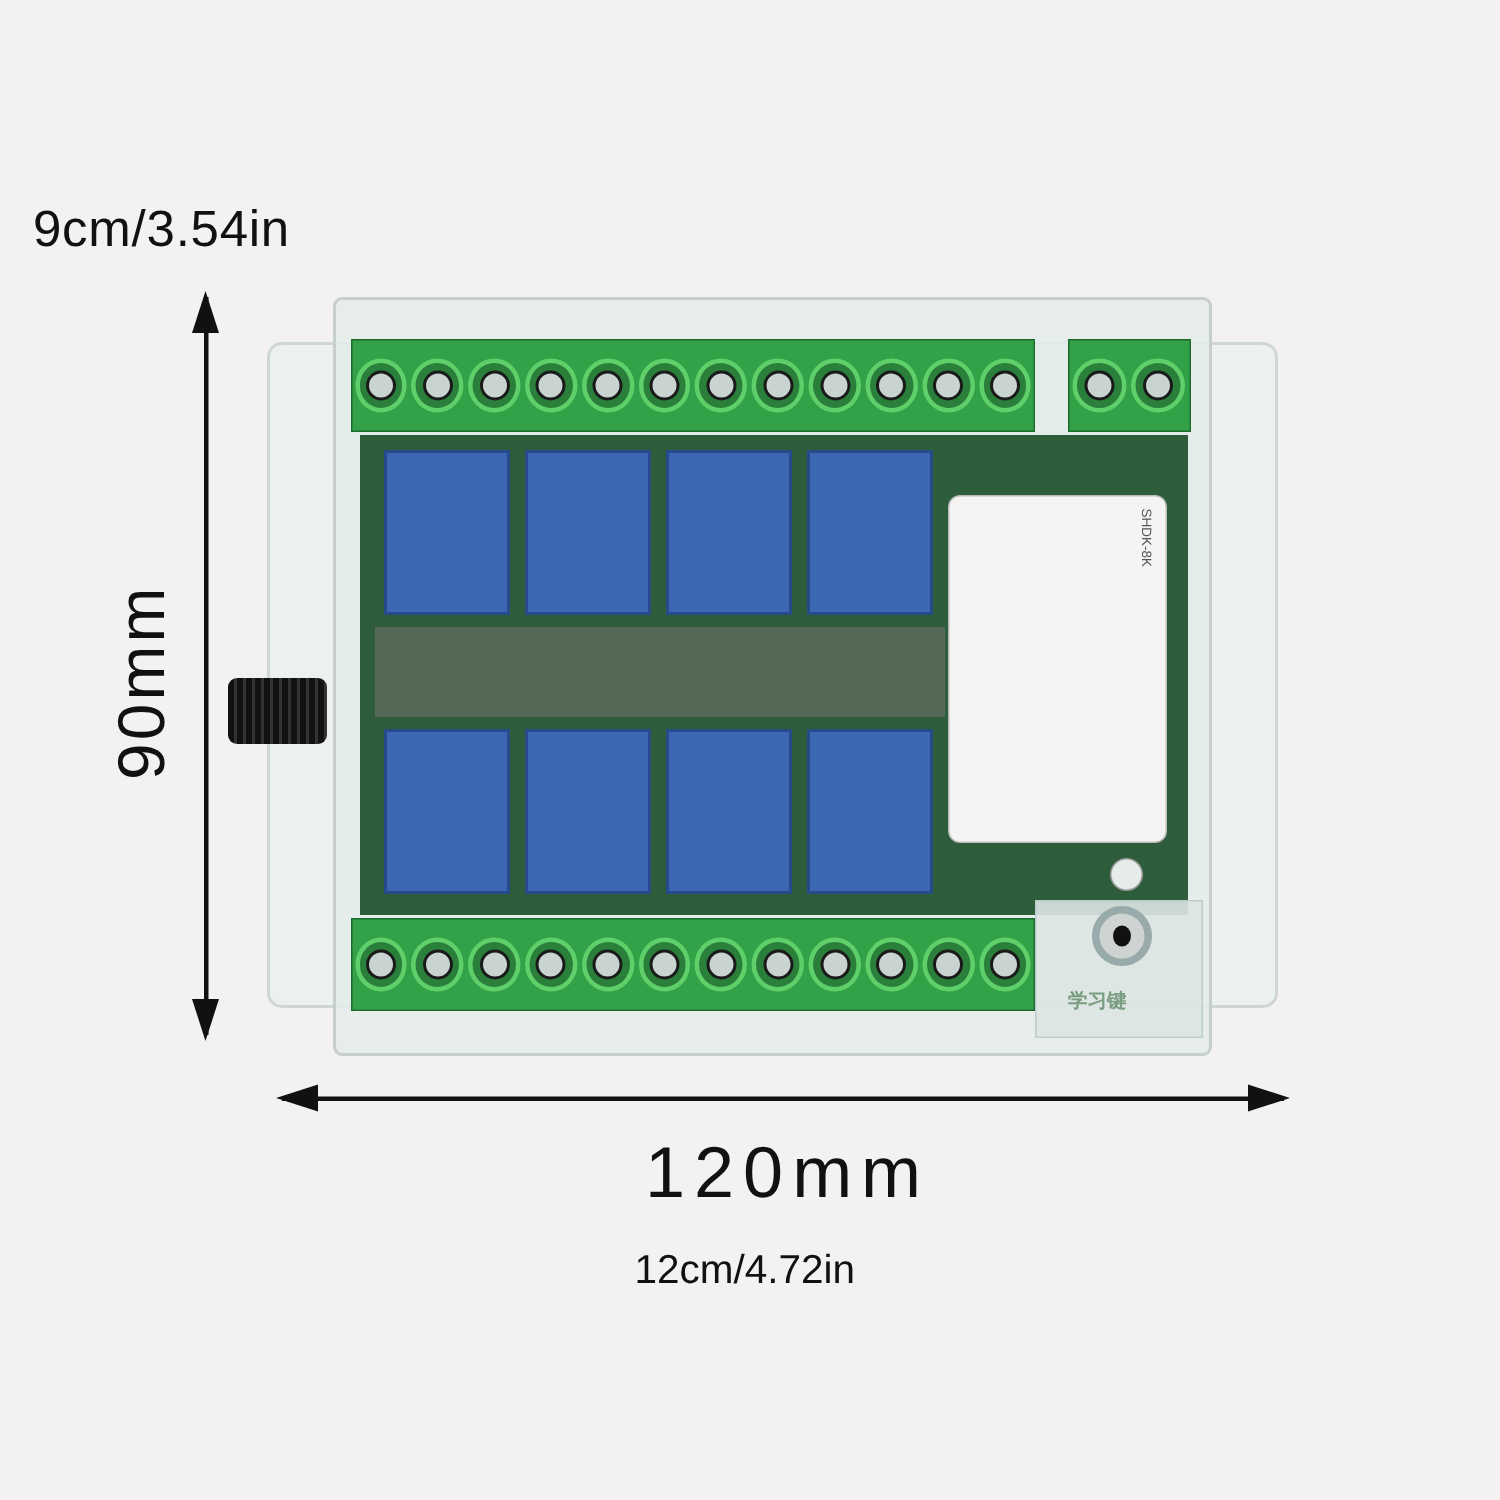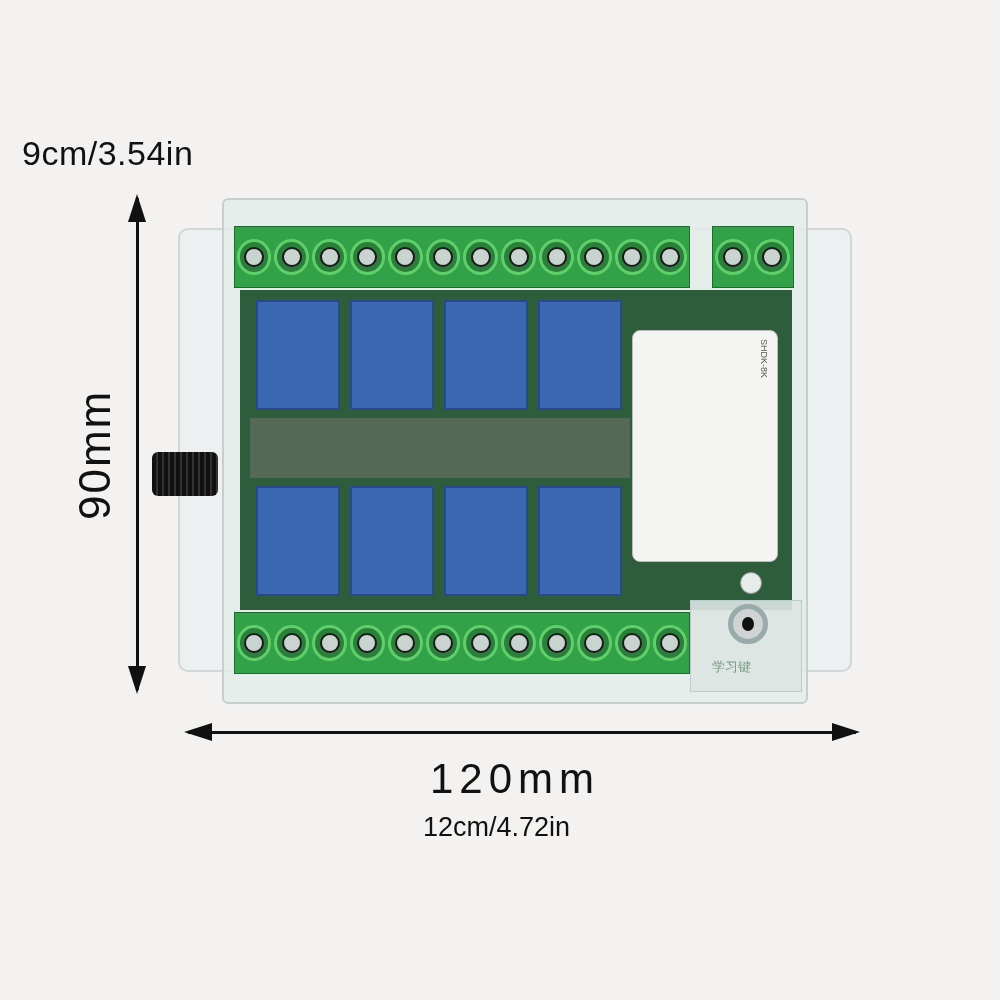--- a/index.html
+++ b/index.html
@@ -1,21 +1,21 @@
 <!DOCTYPE html>
 <html><head>
 <meta charset="utf-8">
 <style>
   html,body{margin:0;padding:0;}
   body{width:1000px;height:1000px;background:#f3f2f1;position:relative;overflow:hidden;font-family:"Liberation Sans",sans-serif;color:#111;}
   .abs{position:absolute;}
   .dim-top{left:22px;top:134px;font-size:34px;letter-spacing:0.5px;}
   .dim-height{left:40px;top:440px;font-size:44px;transform:rotate(-90deg);transform-origin:center;white-space:nowrap;width:110px;text-align:center;letter-spacing:2px;}
-  .dim-width{left:430px;top:755px;font-size:42px;letter-spacing:6px;}
-  .dim-width-sub{left:423px;top:812px;font-size:27px;}
+  .dim-width{left:430px;top:755px;font-size:48px;letter-spacing:6px;}
+  .dim-width-sub{left:423px;top:831px;font-size:27px;}
   .arrow-v{left:136px;top:198px;width:3px;height:492px;background:#111;}
   .arrow-v:before{content:"";position:absolute;left:-8px;top:-4px;border-left:9px solid transparent;border-right:9px solid transparent;border-bottom:28px solid #111;}
   .arrow-v:after{content:"";position:absolute;left:-8px;bottom:-4px;border-left:9px solid transparent;border-right:9px solid transparent;border-top:28px solid #111;}
   .arrow-h{left:188px;top:731px;width:668px;height:3px;background:#111;}
   .arrow-h:before{content:"";position:absolute;top:-8px;left:-4px;border-top:9px solid transparent;border-bottom:9px solid transparent;border-right:28px solid #111;}
   .arrow-h:after{content:"";position:absolute;top:-8px;right:-4px;border-top:9px solid transparent;border-bottom:9px solid transparent;border-left:28px solid #111;}
   
   .case-flange{left:178px;top:228px;width:670px;height:440px;background:rgba(235,240,240,0.9);border:2px solid #cfd6d6;border-radius:10px;}
   .case{left:222px;top:198px;width:582px;height:502px;background:rgba(228,236,234,0.85);border:2px solid #c6cfcd;border-radius:6px;}
   .pcb{left:240px;top:290px;width:552px;height:320px;background:#2e5d3c;}
@@ -23,21 +23,21 @@
   .screw{width:36px;height:36px;margin:0 1.5px;border-radius:50%;background:#2a7f3a;border:3px solid #5fcf6a;box-sizing:border-box;display:flex;align-items:center;justify-content:center;}
   .screw span{width:16px;height:16px;border-radius:50%;background:#c9d3d0;border:2px solid #1a1a1a;}
   .relay{width:84px;height:110px;background:#3b67b3;border:2px solid #264a8a;box-sizing:border-box;}
   .strip{left:250px;top:418px;width:380px;height:60px;background:#556a56;}
   .label-card{left:632px;top:330px;width:146px;height:232px;background:#f4f4f2;border-radius:8px;border:1px solid #bbb;font-size:9px;color:#555;writing-mode:vertical-rl;padding:8px;box-sizing:border-box;}
   .antenna{left:152px;top:452px;width:66px;height:44px;background:repeating-linear-gradient(90deg,#111 0 4px,#333 4px 6px);border-radius:6px;}
   .learn-area{left:690px;top:600px;width:110px;height:90px;background:rgba(220,228,226,0.9);border:1px solid #bcc;}
   .learn-btn{left:728px;top:604px;width:40px;height:40px;border-radius:50%;background:#cfd3d2;border:5px solid #9aa;box-sizing:border-box;}
   .learn-btn:after{content:"";position:absolute;left:9px;top:8px;width:12px;height:14px;border-radius:50%;background:#111;}
   .led{left:740px;top:572px;width:20px;height:20px;border-radius:50%;background:#e6ecea;border:1px solid #999;}
-  .learn-text{left:712px;top:658px;font-size:13px;color:#7a9d82;}
+  .learn-text{left:712px;top:658px;font-size:13px;color:#7a9d82;font-weight:bold;}
 </style>
 </head>
 <body>
 
 <div class="abs dim-top">9cm/3.54in</div>
 <div class="abs arrow-v"></div>
 <div class="abs dim-height">90mm</div>
 
 <div class="abs case-flange"></div>
 <div class="abs case"></div>

